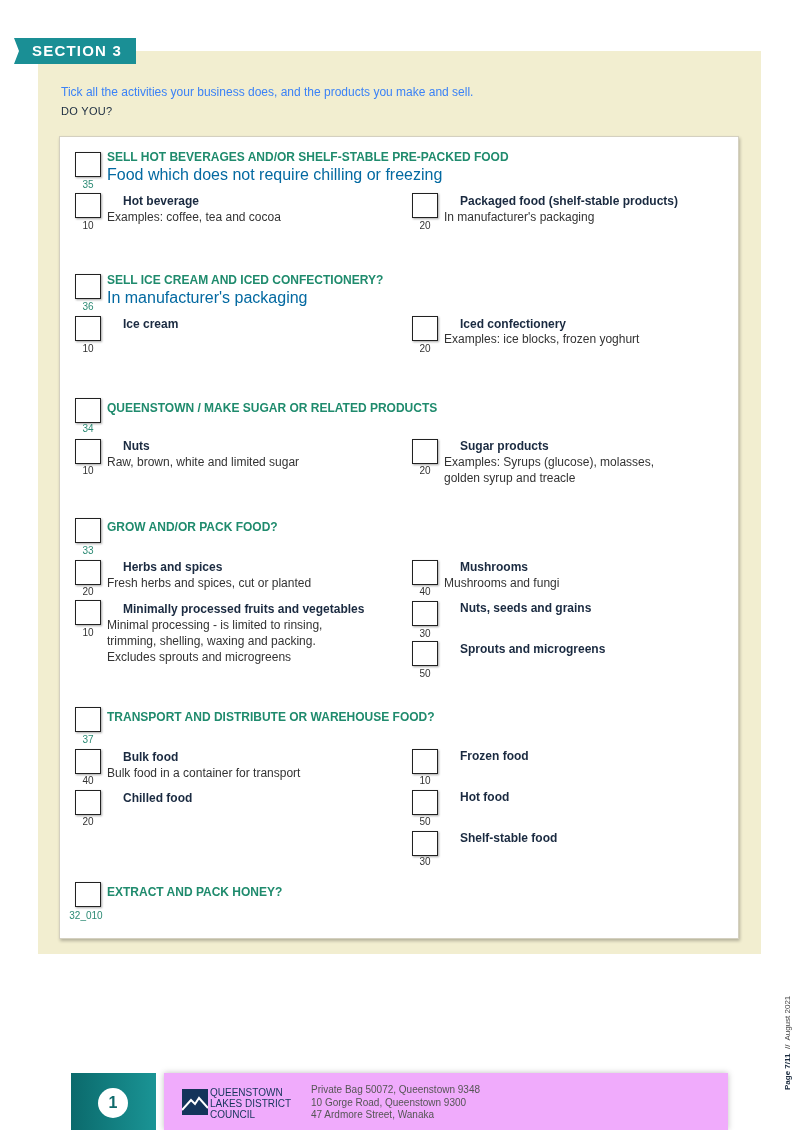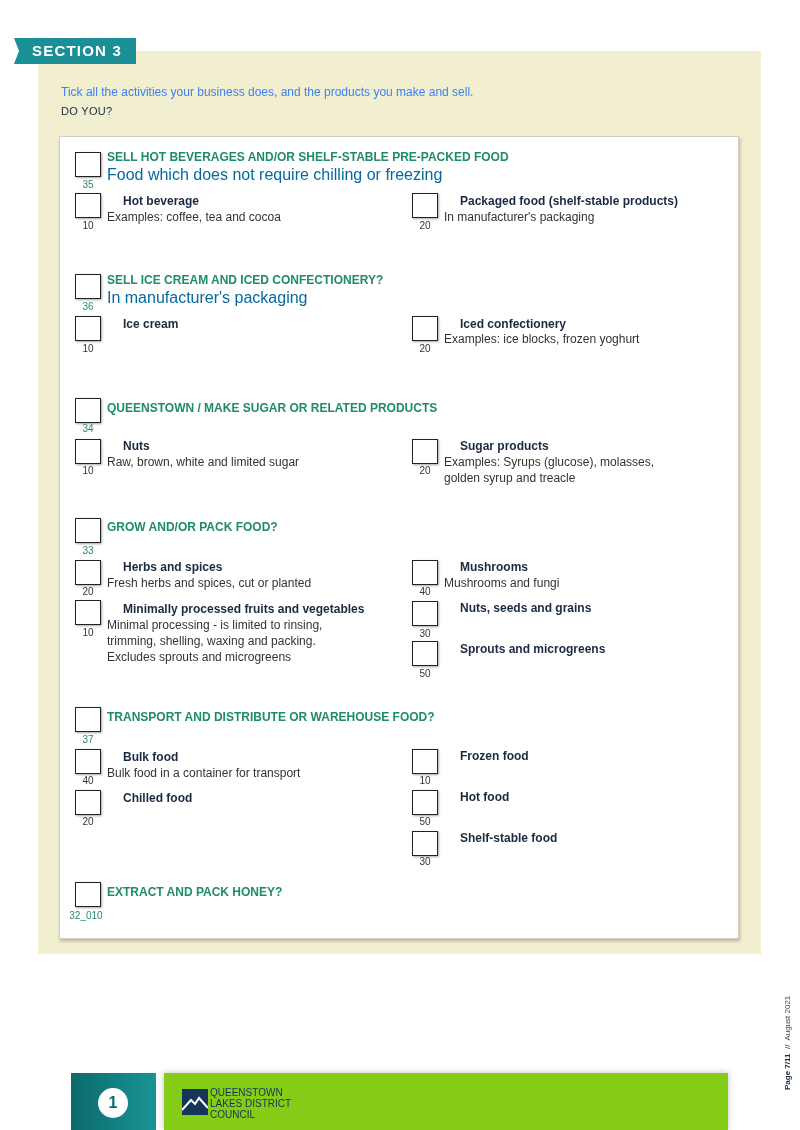--- a/index.html
+++ b/index.html
@@ -45,21 +45,21 @@
   
   .foot-num {
     position: absolute; top: 1073px; left: 71px; width: 85px; height: 57px;
     background: linear-gradient(90deg, #0b6a6c, #1a9495);
   }
   .foot-circle {
     position: absolute; top: 15px; left: 27px; width: 30px; height: 30px; border-radius: 50%;
     background: #fff; color: #0f6a6b; font-weight: bold; font-size: 16px; text-align: center; line-height: 30px;
   }
   .foot-card {
-    position: absolute; top: 1073px; left: 164px; width: 564px; height: 57px; background: #84cc16;
+    position: absolute; top: 1073px; left: 164px; width: 564px; height: 57px; background: #f0abfc;
     box-shadow: 0 0 6px rgba(0,0,0,0.25);
   }
   .logo { position: absolute; top: 16px; left: 18px; width: 26px; height: 26px; background: #14345a; overflow: hidden; }
   .logo svg { display: block; }
   .logo-text { position: absolute; top: 14px; left: 46px; font-size: 10px; line-height: 11px; color: #14345a; }
   .addr { position: absolute; top: 11px; left: 147px; font-size: 10px; line-height: 12.5px; color: #555; }
   .contact { position: absolute; top: 11px; right: 12px; font-size: 10px; line-height: 12.5px; color: #555; text-align: right; }
   .sc { font-size: 8px; letter-spacing: 0.3px; }
 
   .page-vert {
@@ -186,17 +186,22 @@
   <div class="logo">
     <svg width="26" height="26" viewBox="0 0 26 26">
       <polyline points="0,21 9,11 13,15 17,9 26,19" fill="none" stroke="#ffffff" stroke-width="2"></polyline>
     </svg>
   </div>
   <div class="logo-text">
     <div>QUEENSTOWN</div>
     <div>LAKES DISTRICT</div>
     <div>COUNCIL</div>
   </div>
+  <div class="addr">
+    <div>Private Bag 50072, Queenstown 9348</div>
+    <div>10 Gorge Road, Queenstown 9300</div>
+    <div>47 Ardmore Street, Wanaka</div>
+  </div>
 </div>
 
 <div class="page-vert">
   <b>Page 7/11</b> &nbsp;//&nbsp; <span>August 2021</span>
 </div>
 
 </body></html>

